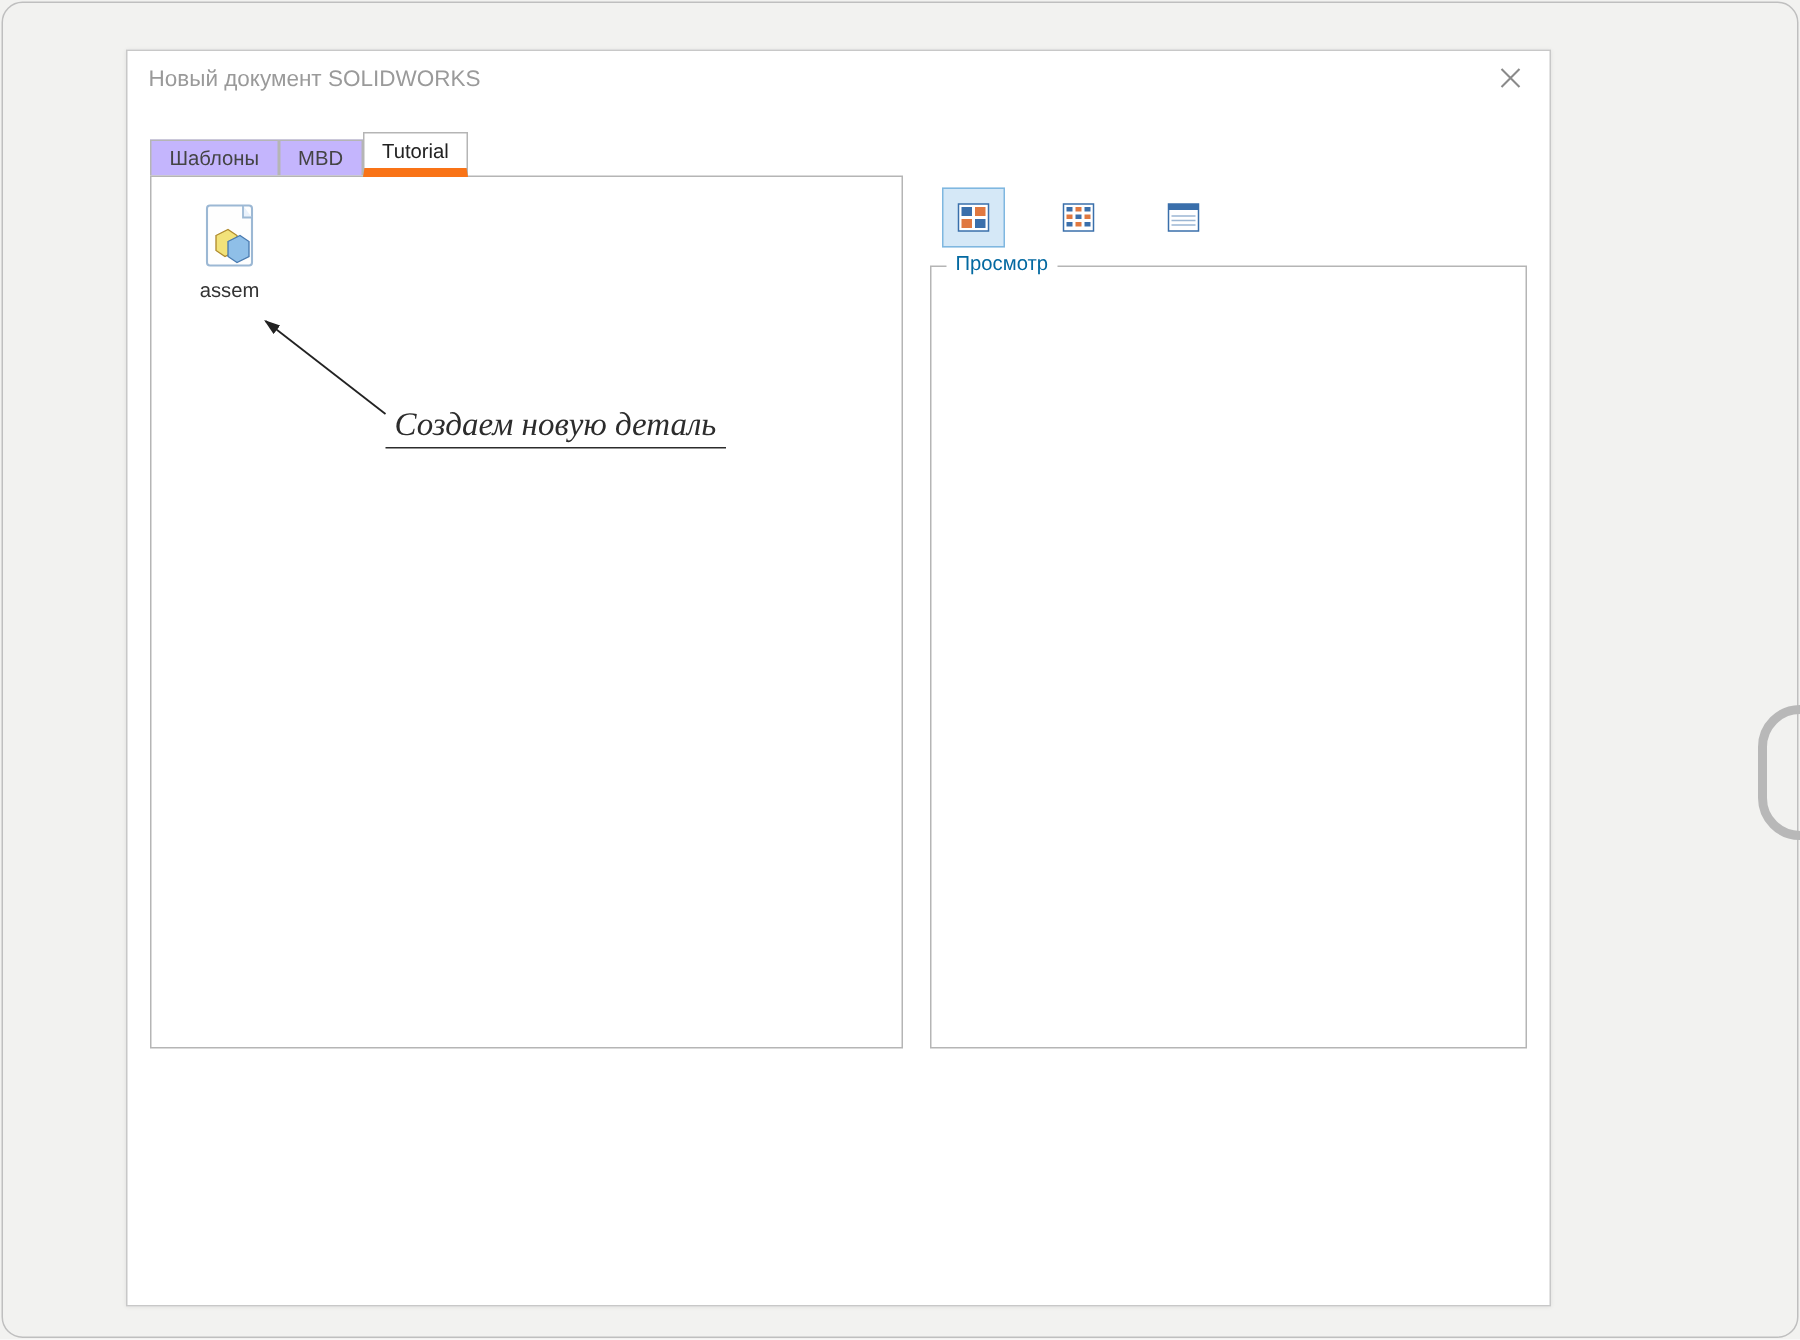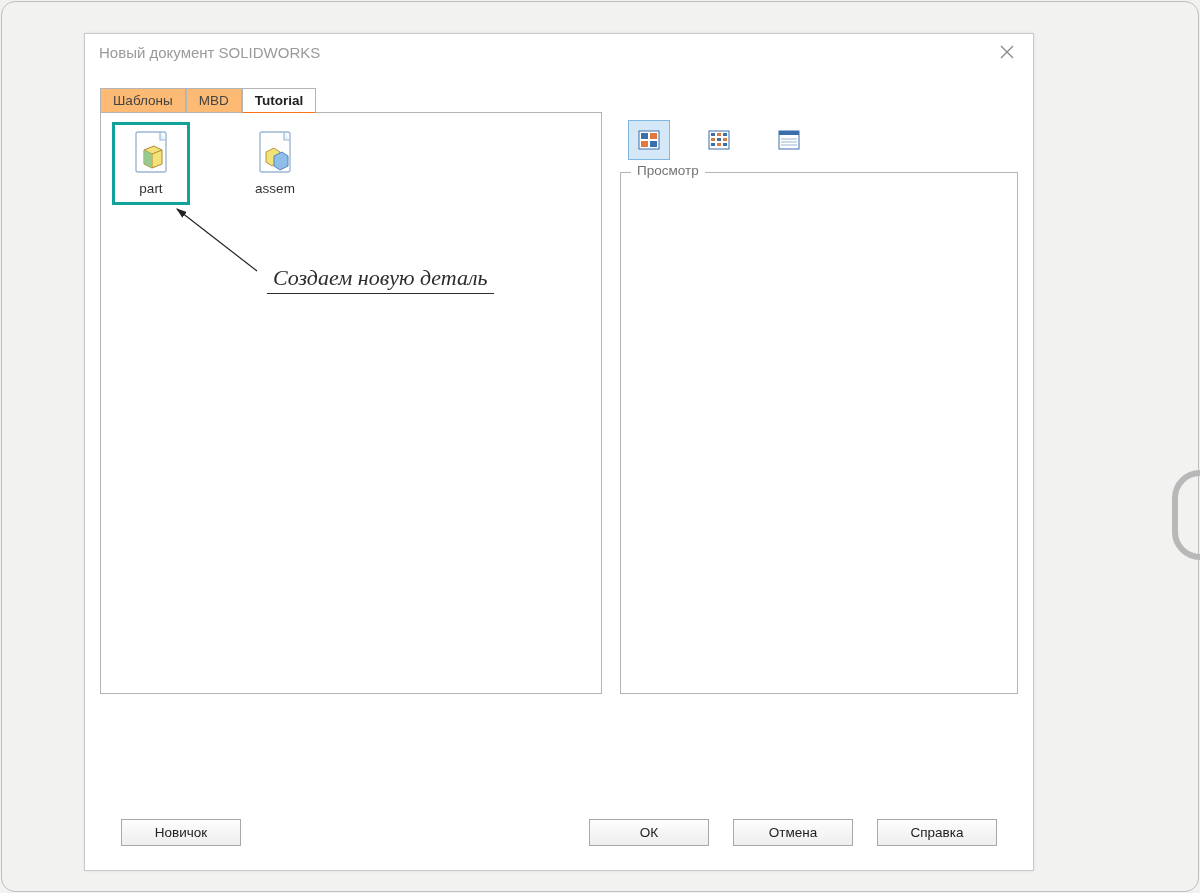--- a/index.html
+++ b/index.html
@@ -48,31 +48,31 @@
   }
   .tabs {
     display: flex;
     align-items: flex-end;
     margin-left: 15px;
     margin-top: 18px;
     position: relative;
   }
   .tab {
     border: 1px solid #b5b5b5;
-    background: #fdba74;
+    background: #c4b5fd;
     font-size: 13.5px;
     padding: 4px 12px 4px 12px;
     margin-right: 0px;
     cursor: pointer;
     color: #444;
   }
   .tab.active {
     background: #fff;
-    border-bottom: 1px solid #f97316;
-    font-weight: 700;
+    border-bottom: 6px solid #f97316;
+    font-weight: 400;
     color: #222;
     position: relative;
     z-index: 2;
   }
 
   .body-row {
     display: flex;
     margin: 0 15px;
     gap: 18px;
   }
@@ -113,21 +113,21 @@
     height: 524px;
     position: relative;
   }
   .preview-legend {
     position: absolute;
     top: -10px;
     left: 10px;
     background: #fff;
     padding: 0 6px;
     font-size: 13.5px;
-    color: #737373;
+    color: #0369a1;
   }
 
   .templates {
     display: flex;
     gap: 54px;
     padding: 16px 16px;
   }
   .tmpl {
     display: flex;
     flex-direction: column;
@@ -147,21 +147,21 @@
   }
   .tmpl.highlighted {
     outline: 3px solid #11a29a;
     outline-offset: 0px;
     padding: 4px 2px 6px 2px;
     margin: -4px -2px -6px -2px;
   }
 
   .annotation {
     position: absolute;
-    left: 166px;
+    left: 156px;
     top: 152px;
     font-family: "Segoe Script", "Comic Sans MS", cursive;
     font-style: italic;
     font-size: 22px;
     color: #2c2c2c;
     border-bottom: 1px solid #2c2c2c;
     padding: 0 6px 2px 6px;
     text-align: center;
   }
   .annotation-arrow {
@@ -221,34 +221,20 @@
   <div class="tabs">
     <div class="tab">Шаблоны</div>
     <div class="tab">MBD</div>
     <div class="tab active">Tutorial</div>
   </div>
 
   <div class="body-row">
     <div class="left-pane">
       <div class="templates">
 
-        <div class="tmpl highlighted">
-          <span class="icon-box">
-            <svg width="38" height="46" viewBox="0 0 38 46">
-              <rect x="4" y="2" width="30" height="40" rx="2" fill="#fefefe" stroke="#9cb8d4" stroke-width="1.4"></rect>
-              <polyline points="28,2 28,10 34,10" fill="#eaf2fb" stroke="#9cb8d4" stroke-width="1.2"></polyline>
-
-              <polygon points="12,20 22,16 30,20 30,34 20,38 12,34" fill="#f2e27a" stroke="#b08b2e" stroke-width="1"></polygon>
-              <polyline points="12,20 20,24 30,20" fill="none" stroke="#b08b2e" stroke-width="1"></polyline>
-              <line x1="20" y1="24" x2="20" y2="38" stroke="#b08b2e" stroke-width="1"></line>
-              <polygon points="12,20 20,24 20,38 12,34" fill="#8fc88f" opacity="0.9"></polygon>
-            </svg>
-          </span>
-          <span class="label">part</span>
-        </div>
 
         <div class="tmpl">
           <span class="icon-box">
             <svg width="38" height="46" viewBox="0 0 38 46">
               <rect x="4" y="2" width="30" height="40" rx="2" fill="#fefefe" stroke="#9cb8d4" stroke-width="1.4"></rect>
               <polyline points="28,2 28,10 34,10" fill="#eaf2fb" stroke="#9cb8d4" stroke-width="1.2"></polyline>
               <polygon points="10,22 18,18 24,22 24,32 16,36 10,32" fill="#f2e27a" stroke="#b08b2e" stroke-width="0.9"></polygon>
               <polygon points="18,26 26,22 32,26 32,36 24,40 18,36" fill="#8fbfe8" stroke="#4a7bb0" stroke-width="0.9"></polygon>
             </svg>
           </span>
@@ -302,21 +288,14 @@
             <line x1="3" y1="15" x2="19" y2="15" stroke="#9bb6d3"></line>
           </svg>
         </div>
       </div>
       <div class="preview-group">
         <span class="preview-legend">Просмотр</span>
       </div>
     </div>
   </div>
 
-  <div class="footer">
-    <div class="btn">Новичок</div>
-    <div class="spacer"></div>
-    <div class="btn">ОК</div>
-    <div class="btn">Отмена</div>
-    <div class="btn">Справка</div>
-  </div>
 
 </div>
 
 </body></html>

